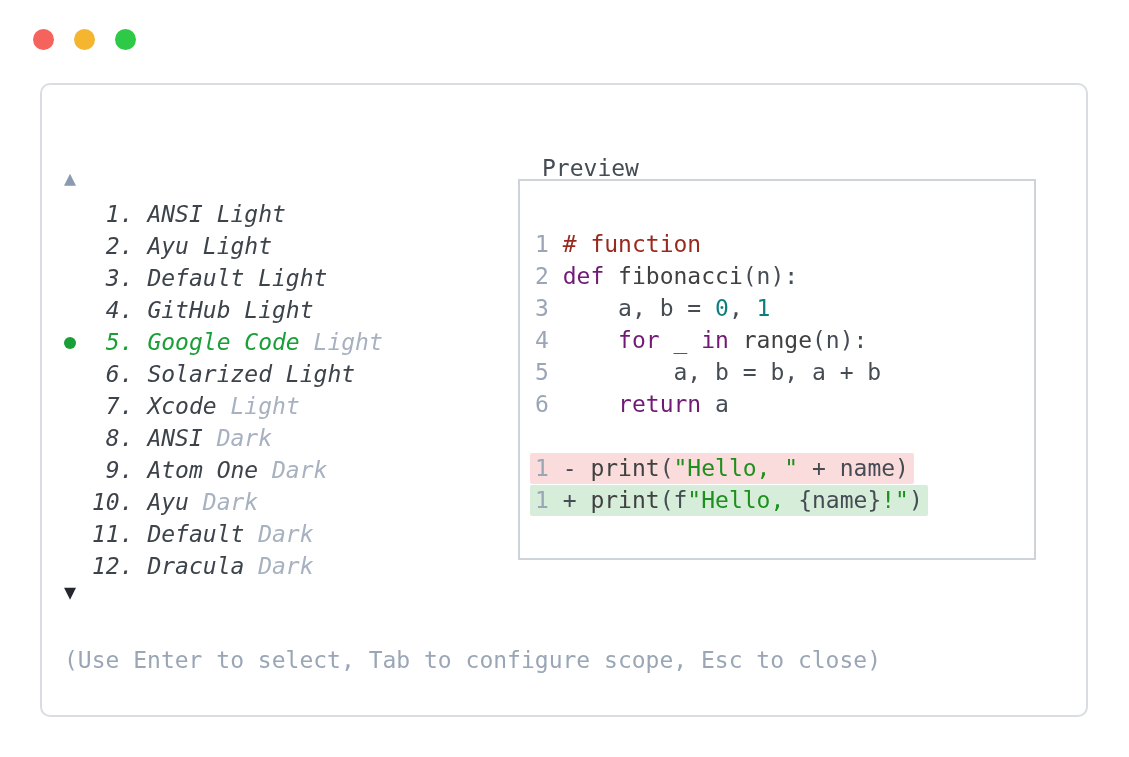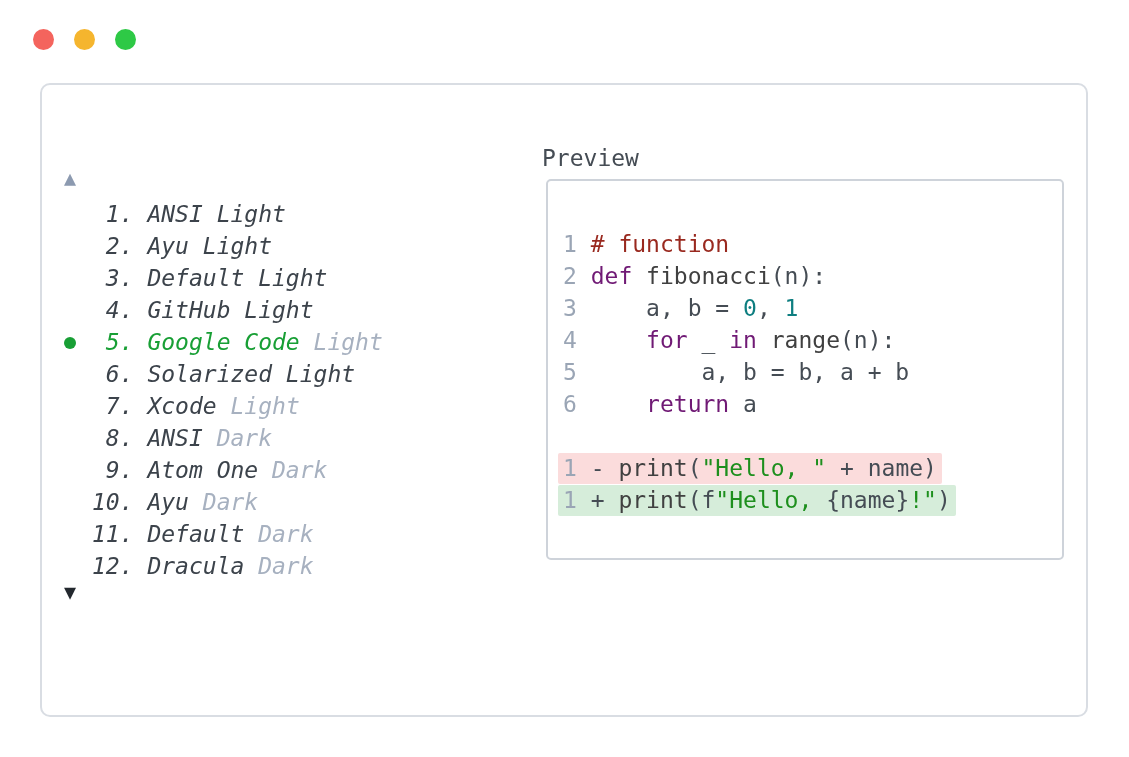--- a/index.html
+++ b/index.html
@@ -35,24 +35,24 @@
   .c-sel   { color:#189f35; }
   .c-kwd   { color:#701a75; }
   .c-typ   { color:#404040; }
   .c-com   { color:#99291f; }
   .c-lit   { color:#0e7e80; }
   .c-str   { color:#1d8f1d; }
   .ln      { color:#9aa5b5; }
 
   .help { position:absolute; left:22px; top:559px; color:#9aa6b6; }
 
-  .preview-label { position:absolute; left:500px; top:57px; color:#454c54; }
+  .preview-label { position:absolute; left:500px; top:67px; color:#454c54; }
   .pbox {
-    position:absolute; left:504px; top:94px; width:518px; height:381px;
-    border:2px solid #ced3da; border-radius:5px; background:#fff;
+    position:absolute; left:476px; top:94px; width:518px; height:381px;
+    border:2px solid #ced3da; border-radius:0; background:#fff;
   }
   .code { padding:47px 0 0 15px; }
   .cline { height:32px; }
   .diff-bg { display:inline-block; height:31px; line-height:31px; padding:0 5px; margin-left:-5px; border-radius:2px; }
   .bg-removed { background:#fbdcdc; }
   .bg-added   { background:#d6edda; }
 </style>
 </head>
 <body>
 
@@ -64,20 +64,21 @@
 
 <div class="panel">
 
 
   <div class="arrow-up mono">▲</div>
 
   <div class="list mono"><div class="trow"><span class="bullet"></span><span class="c-name"> 1. </span><span class="c-name">ANSI Light</span></div><div class="trow"><span class="bullet"></span><span class="c-name"> 2. </span><span class="c-name">Ayu Light</span></div><div class="trow"><span class="bullet"></span><span class="c-name"> 3. </span><span class="c-name">Default Light</span></div><div class="trow"><span class="bullet"></span><span class="c-name"> 4. </span><span class="c-name">GitHub Light</span></div><div class="trow"><span class="bullet on"></span><span class="c-sel"> 5. </span><span class="c-sel">Google Code</span><span class="c-dim"> Light</span></div><div class="trow"><span class="bullet"></span><span class="c-name"> 6. </span><span class="c-name">Solarized Light</span></div><div class="trow"><span class="bullet"></span><span class="c-name"> 7. </span><span class="c-name">Xcode</span><span class="c-dim"> Light</span></div><div class="trow"><span class="bullet"></span><span class="c-name"> 8. </span><span class="c-name">ANSI</span><span class="c-dim"> Dark</span></div><div class="trow"><span class="bullet"></span><span class="c-name"> 9. </span><span class="c-name">Atom One</span><span class="c-dim"> Dark</span></div><div class="trow"><span class="bullet"></span><span class="c-name">10. </span><span class="c-name">Ayu</span><span class="c-dim"> Dark</span></div><div class="trow"><span class="bullet"></span><span class="c-name">11. </span><span class="c-name">Default</span><span class="c-dim"> Dark</span></div><div class="trow"><span class="bullet"></span><span class="c-name">12. </span><span class="c-name">Dracula</span><span class="c-dim"> Dark</span></div></div>
 
   <div class="arrow-down mono">▼</div>
 
+  <div class="help mono">(Use Enter to select, Tab to configure scope, Esc to close)</div>
 
   <div class="preview-label mono">Preview</div>
 
   <div class="pbox">
     <div class="code mono"><div class="cline"><span class="ln">1 </span><span class="c-com"># function</span></div><div class="cline"><span class="ln">2 </span><span class="c-kwd">def</span><span class="c-plain"> </span><span class="c-typ">fibonacci</span><span class="c-plain">(n):</span></div><div class="cline"><span class="ln">3 </span><span class="c-plain">    a, b = </span><span class="c-lit">0</span><span class="c-plain">, </span><span class="c-lit">1</span></div><div class="cline"><span class="ln">4 </span><span class="c-plain">    </span><span class="c-kwd">for</span><span class="c-plain"> _ </span><span class="c-kwd">in</span><span class="c-plain"> </span><span class="c-typ">range</span><span class="c-plain">(n):</span></div><div class="cline"><span class="ln">5 </span><span class="c-plain">        a, b = b, a + b</span></div><div class="cline"><span class="ln">6 </span><span class="c-plain">    </span><span class="c-kwd">return</span><span class="c-plain"> a</span></div><div class="cline"> </div><div class="cline"><span class="diff-bg bg-removed"><span class="ln">1</span><span class="c-plain"> - </span><span class="c-typ">print</span><span class="c-plain">(</span><span class="c-str">"Hello, "</span><span class="c-plain"> + name)</span></span></div><div class="cline"><span class="diff-bg bg-added"><span class="ln">1</span><span class="c-plain"> + </span><span class="c-typ">print</span><span class="c-plain">(f</span><span class="c-str">"Hello, </span><span class="c-plain">{name}</span><span class="c-str">!"</span><span class="c-plain">)</span></span></div></div>
   </div>
 
 </div>
 
 </body></html>

